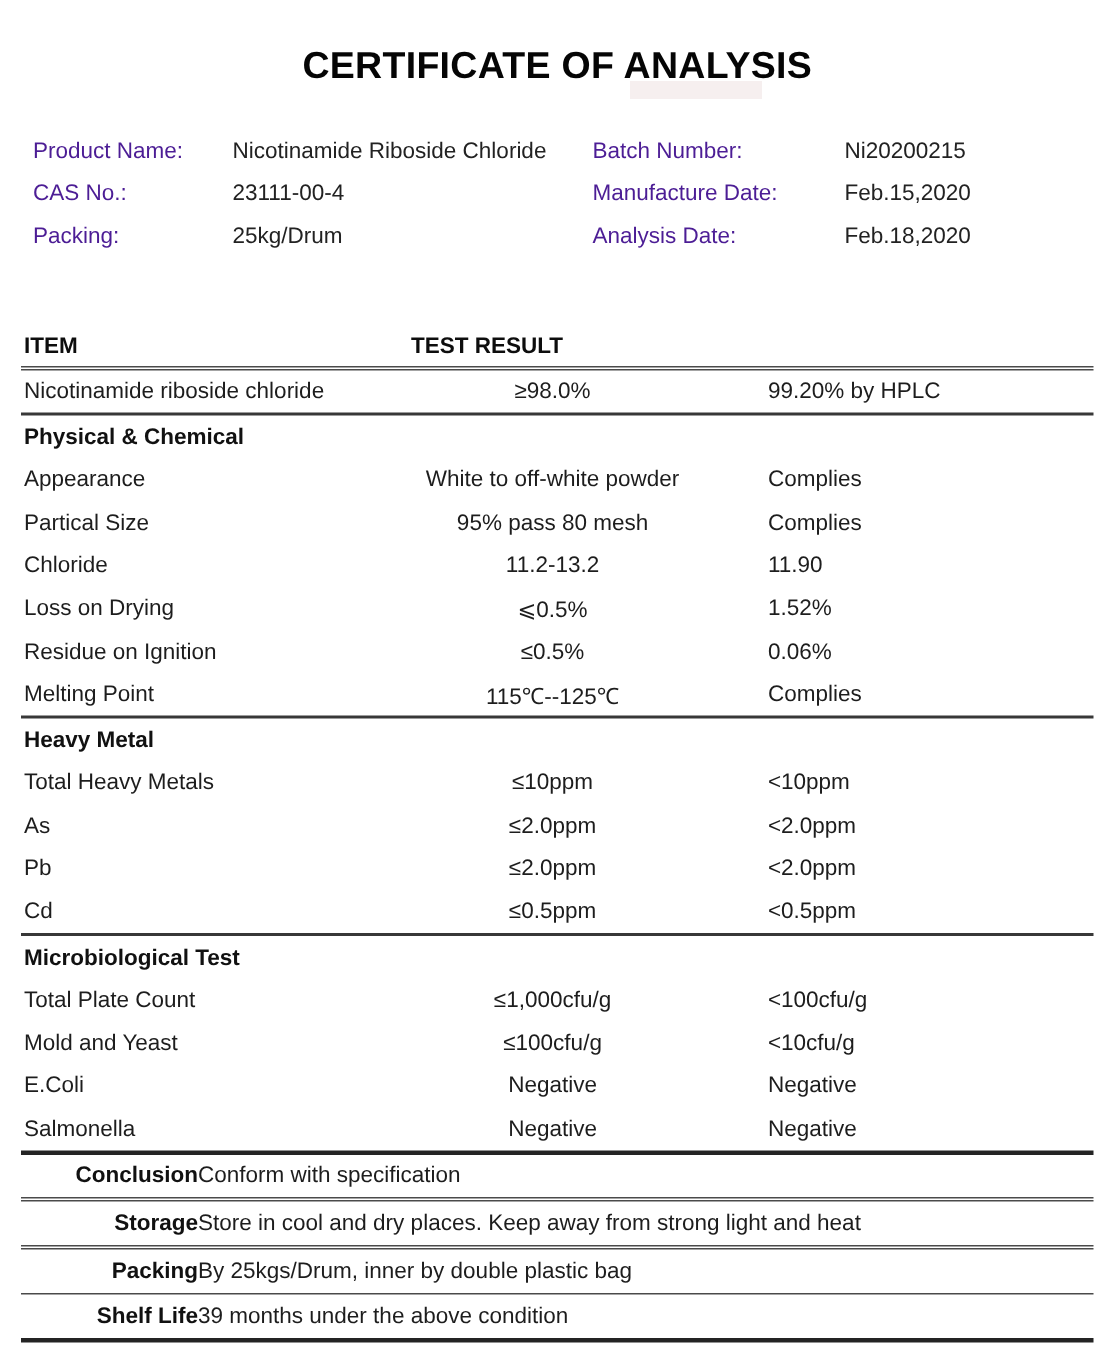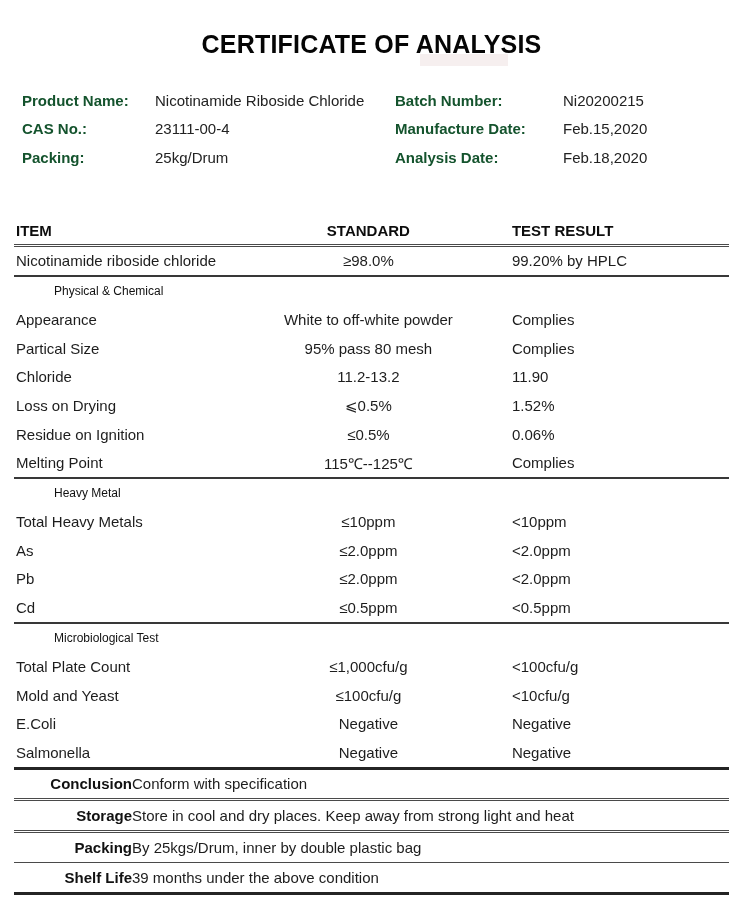--- a/index.html
+++ b/index.html
@@ -29,40 +29,40 @@
     margin:26px 0 0 22px;
     width:700px;
   }
   .info-row {
     display:grid;
     grid-template-columns:133px 240px 168px 1fr;
     height:28.5px;
     align-items:center;
     font-size:15px;
   }
-  .info-label { font-weight:700; color:#14532d; }
+  .info-label { font-weight:400; color:#4c1d95; }
   .info-value { color:#222; }
 
   
   .coa-table { margin:46px 14px 0 14px; width:715px; }
   .trow {
     display:flex;
     align-items:center;
     height:28.6px;
     font-size:15px;
     gap:30px;
   }
   .trow.header { height:26px; font-weight:700; color:#0d0d0d; }
   .c1 { width:230px; text-align:left; padding-left:2px; }
   .c2 { width:248px; text-align:center; }
   .c3 { width:237px; }
   .section-row {
     display:flex; align-items:center;
-    height:28.4px; font-size:12px; font-weight:400;
-    color:#111; padding-left:2px;margin-left:38px;
+    height:28.4px; font-size:15px; font-weight:700;
+    color:#111; padding-left:2px;
   }
   .rule-double { height:3px; border-top:1px solid #4a4a4a; border-bottom:1px solid #4a4a4a; }
   .rule-med   { border-top:2px solid #383838; }
   .rule-thick { border-top:3px solid #242424; }
   .rule-thin  { border-top:1.5px solid #4a4a4a; }
 
   
   .footer { margin:0 14px; width:715px; }
   .frow {
     display:flex;
@@ -107,21 +107,20 @@
       <span class="info-value">25kg/Drum</span>
       <span class="info-label">Analysis Date:</span>
       <span class="info-value">Feb.18,2020</span>
     </div>
   </div>
 
   <div class="coa-table">
 
     <div class="trow header">
       <span class="c1">ITEM</span>
-      <span class="c2">STANDARD</span>
       <span class="c3">TEST RESULT</span>
     </div>
     <div class="rule-double"></div>
 
     <div class="trow">
       <span class="c1">Nicotinamide riboside chloride</span>
       <span class="c2">≥98.0%</span>
       <span class="c3">99.20% by HPLC</span>
     </div>
     <div class="rule-med"></div>

